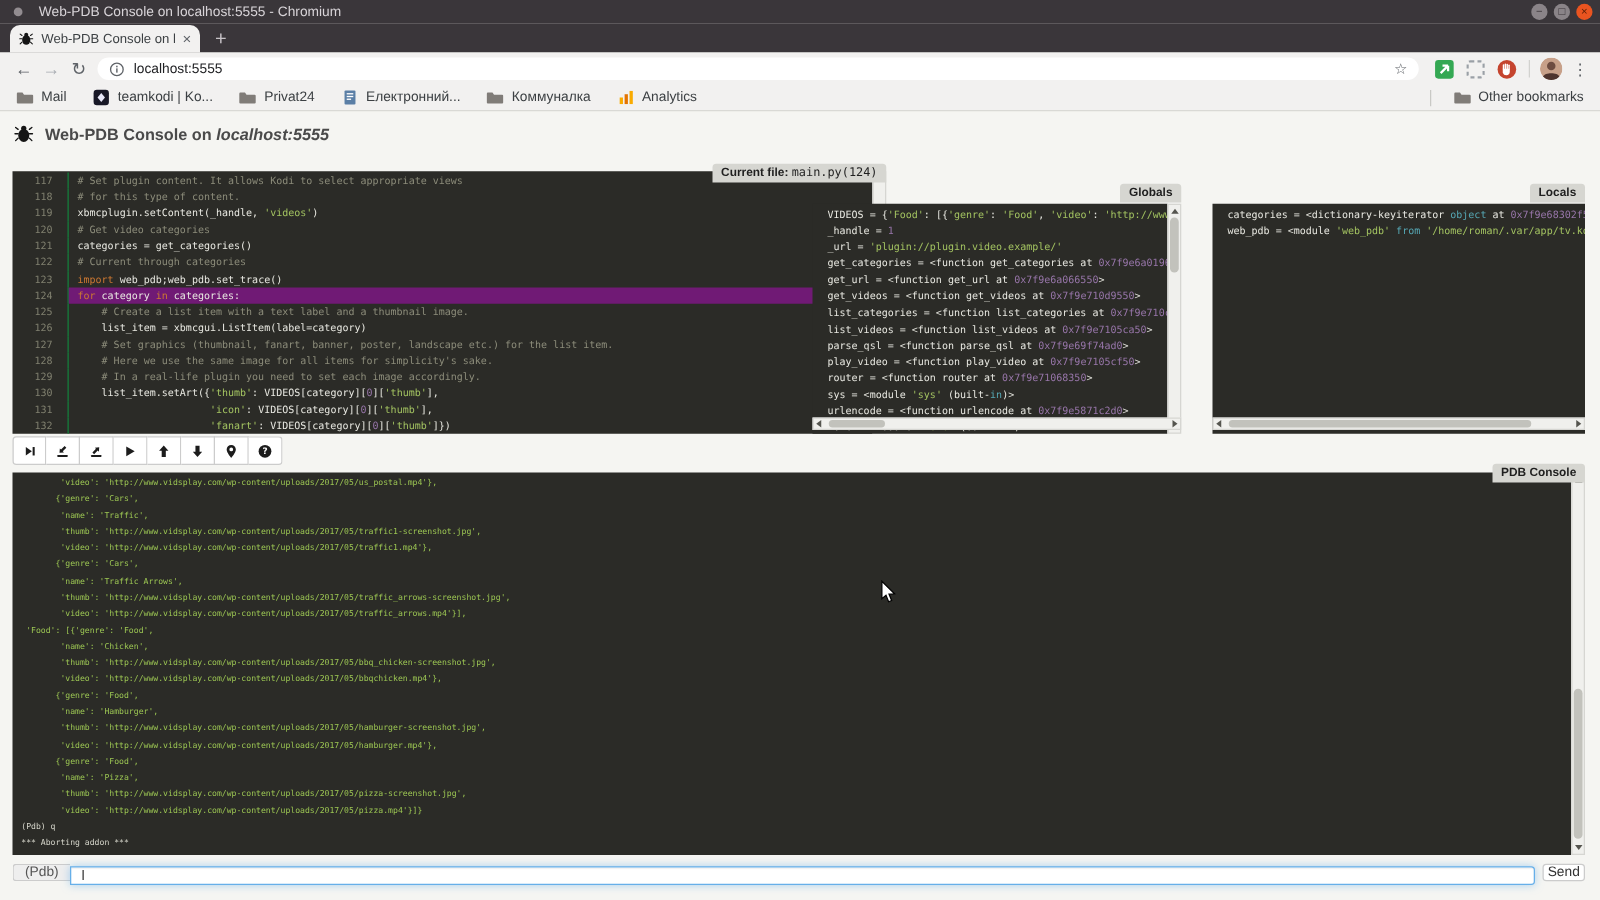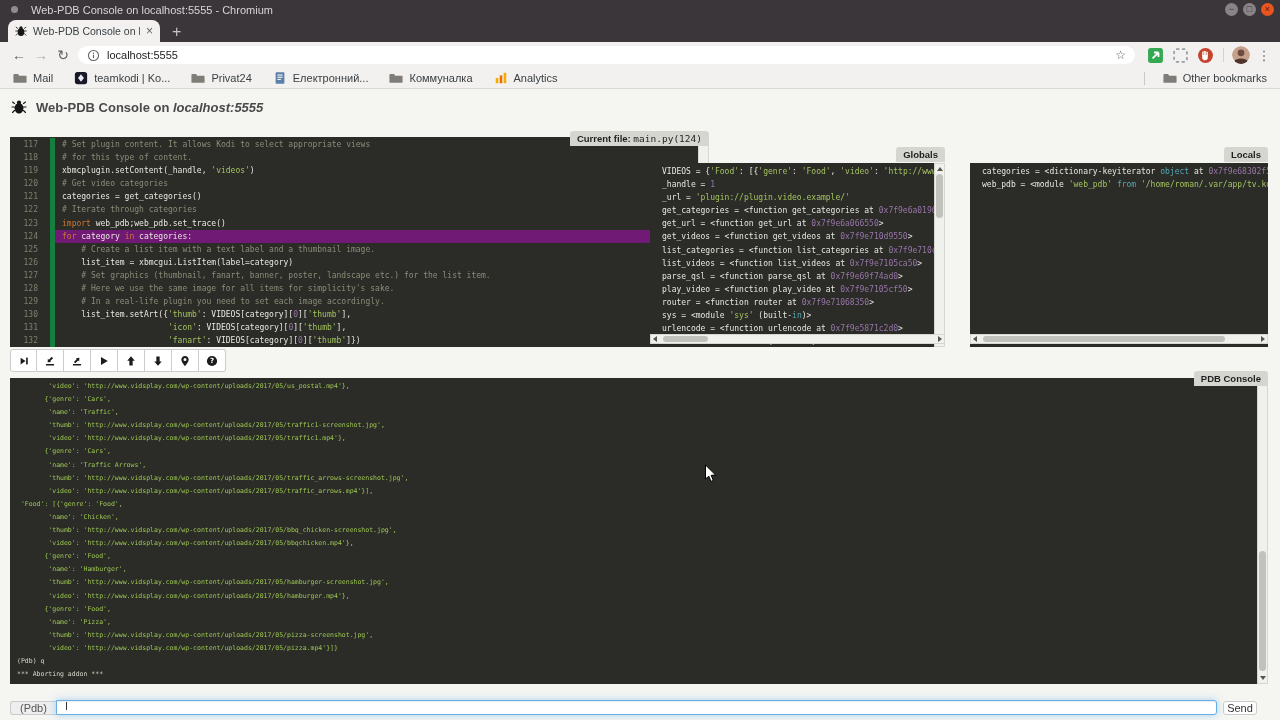--- a/index.html
+++ b/index.html
@@ -50,21 +50,21 @@
 
   .panel-label { position:absolute; right:0; height:15px; background:#d6d6d1; color:#1f1f1f;
     font-size:9.5px; font-weight:bold; line-height:15px; padding:0 7px; border-radius:3px 3px 0 0; z-index:5; white-space:nowrap; }
   .panel-label .mono { font-family:"DejaVu Sans Mono", monospace; font-weight:normal; }
   .mono-area { font-family:"DejaVu Sans Mono", monospace; }
 
   
   .code-wrap { position:absolute; left:10px; top:47px; width:699px; height:210px; }
   .code-area { position:absolute; left:0; top:0; right:11px; bottom:0; background:#2b2b27; overflow:hidden; padding-top:1px; }
   .cline { display:flex; height:13.1px; line-height:13.1px; font-family:"DejaVu Sans Mono", monospace; font-size:8px; }
-  .lnum { width:45px; text-align:right; padding-right:12px; color:#80806f; flex:none; border-right:5px solid #15803d; }
+  .lnum { width:45px; text-align:right; padding-right:12px; color:#80806f; flex:none; border-right:1px solid #15803d; }
   .ltext { padding-left:7px; white-space:pre; flex:1; }
   .cline.cur .ltext { background:#701a75; }
 
   .tk-pln { color:#e8e8e1; }
   .tk-com { color:#8c8c7a; }
   .tk-kwd { color:#cc7832; }
   .tk-str { color:#a3c361; }
   .tk-num { color:#9876aa; }
   .tk-kw2 { color:#56a8b5; }
 
@@ -93,21 +93,21 @@
   .tri-right{ top:1px; right:2px; border-top:3px solid transparent; border-bottom:3px solid transparent; border-left:4px solid #55554f; }
 
   
   .debug-toolbar { position:absolute; left:10px; top:259px; display:flex; }
   .dbtn { width:27px; height:23px; background:#fff; border:1px solid #ccc; border-left:none; display:flex; align-items:center; justify-content:center; padding:0; cursor:pointer; }
   .dbtn:first-child { border-left:1px solid #ccc; border-radius:3px 0 0 3px; }
   .dbtn:last-child { border-radius:0 3px 3px 0; }
   .dbic { width:12px; height:12px; display:block; }
 
   
-  .prompt-row { position:absolute; left:10px; right:23px; top:601px; height:24px; display:flex; align-items:flex-end; }
+  .prompt-row { position:absolute; left:10px; right:12px; top:601px; height:24px; display:flex; align-items:flex-start; }
   .pdb-addon { background:#eeeeee; border:1px solid #cccccc; border-right:none; border-radius:3px 0 0 3px; color:#555; font-size:11px; display:flex; align-items:center; padding:0 9px; }
   .cmd-wrap { flex:1; position:relative; }
   .cmd-input { width:100%; height:100%; border:1px solid #66afe9; border-radius:0 3px 3px 0;
       box-shadow: inset 0 1px 1px rgba(0,0,0,.075), 0 0 7px rgba(102,175,233,.55);
       font-family:"DejaVu Sans Mono", monospace; font-size:11px; padding:0 10px; outline:none; }
   .caret { position:absolute; left:10px; top:5px; bottom:5px; width:1px; background:#333; }
   .send-btn { margin-left:6px; width:34px; background:#fff; border:1px solid #ccc; border-radius:3px; font-size:11px; color:#333; cursor:pointer; }
 
   .ic svg, .tab-fav svg, .ph-ic svg, .bm-ic svg, .dbic svg, .ext svg, .omni-info svg, .avatar svg { width:100%; height:100%; display:block; }
 
@@ -297,21 +297,21 @@
           <div class="cline">
             <span class="lnum">120</span>
             <span class="ltext"><span class="tk-com"># Get video categories</span></span>
           </div>
           <div class="cline">
             <span class="lnum">121</span>
             <span class="ltext"><span class="tk-pln">categories = get_categories()</span></span>
           </div>
           <div class="cline">
             <span class="lnum">122</span>
-            <span class="ltext"><span class="tk-com"># Iterate through categories</span></span>
+            <span class="ltext"><span class="tk-com"># Current through categories</span></span>
           </div>
           <div class="cline">
             <span class="lnum">123</span>
             <span class="ltext"><span class="tk-kwd">import</span><span class="tk-pln"> web_pdb;web_pdb.set_trace()</span></span>
           </div>
           <div class="cline cur">
             <span class="lnum">124</span>
             <span class="ltext"><span class="tk-kwd">for</span><span class="tk-pln"> category </span><span class="tk-kwd">in</span><span class="tk-pln"> categories:</span></span>
           </div>
           <div class="cline">

